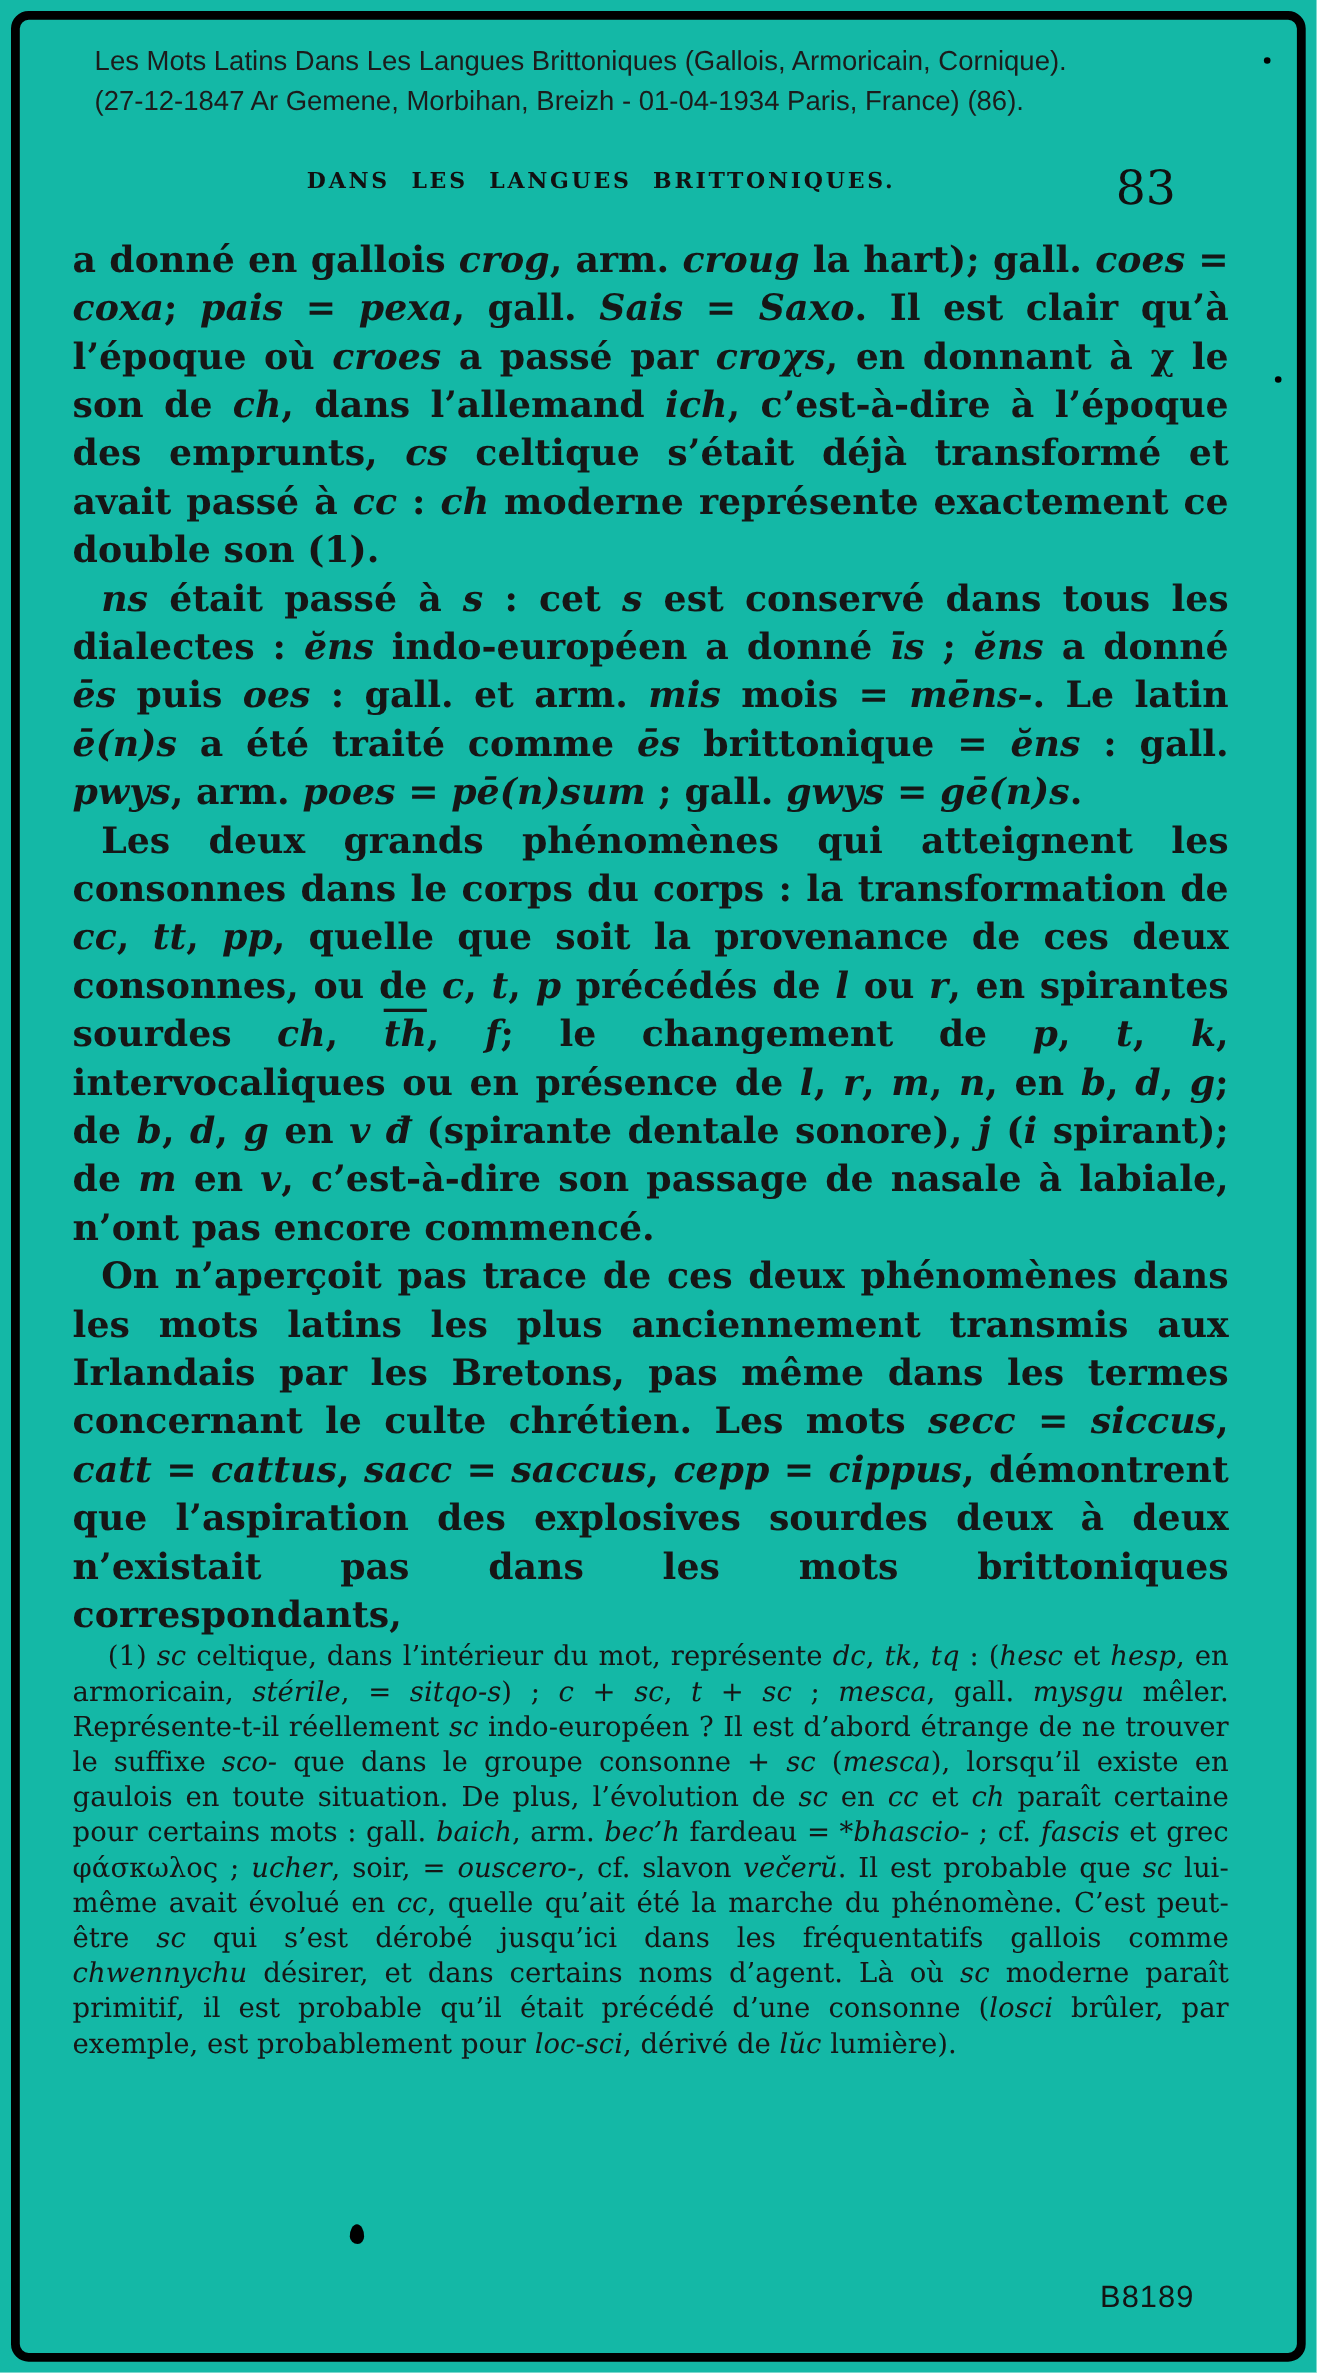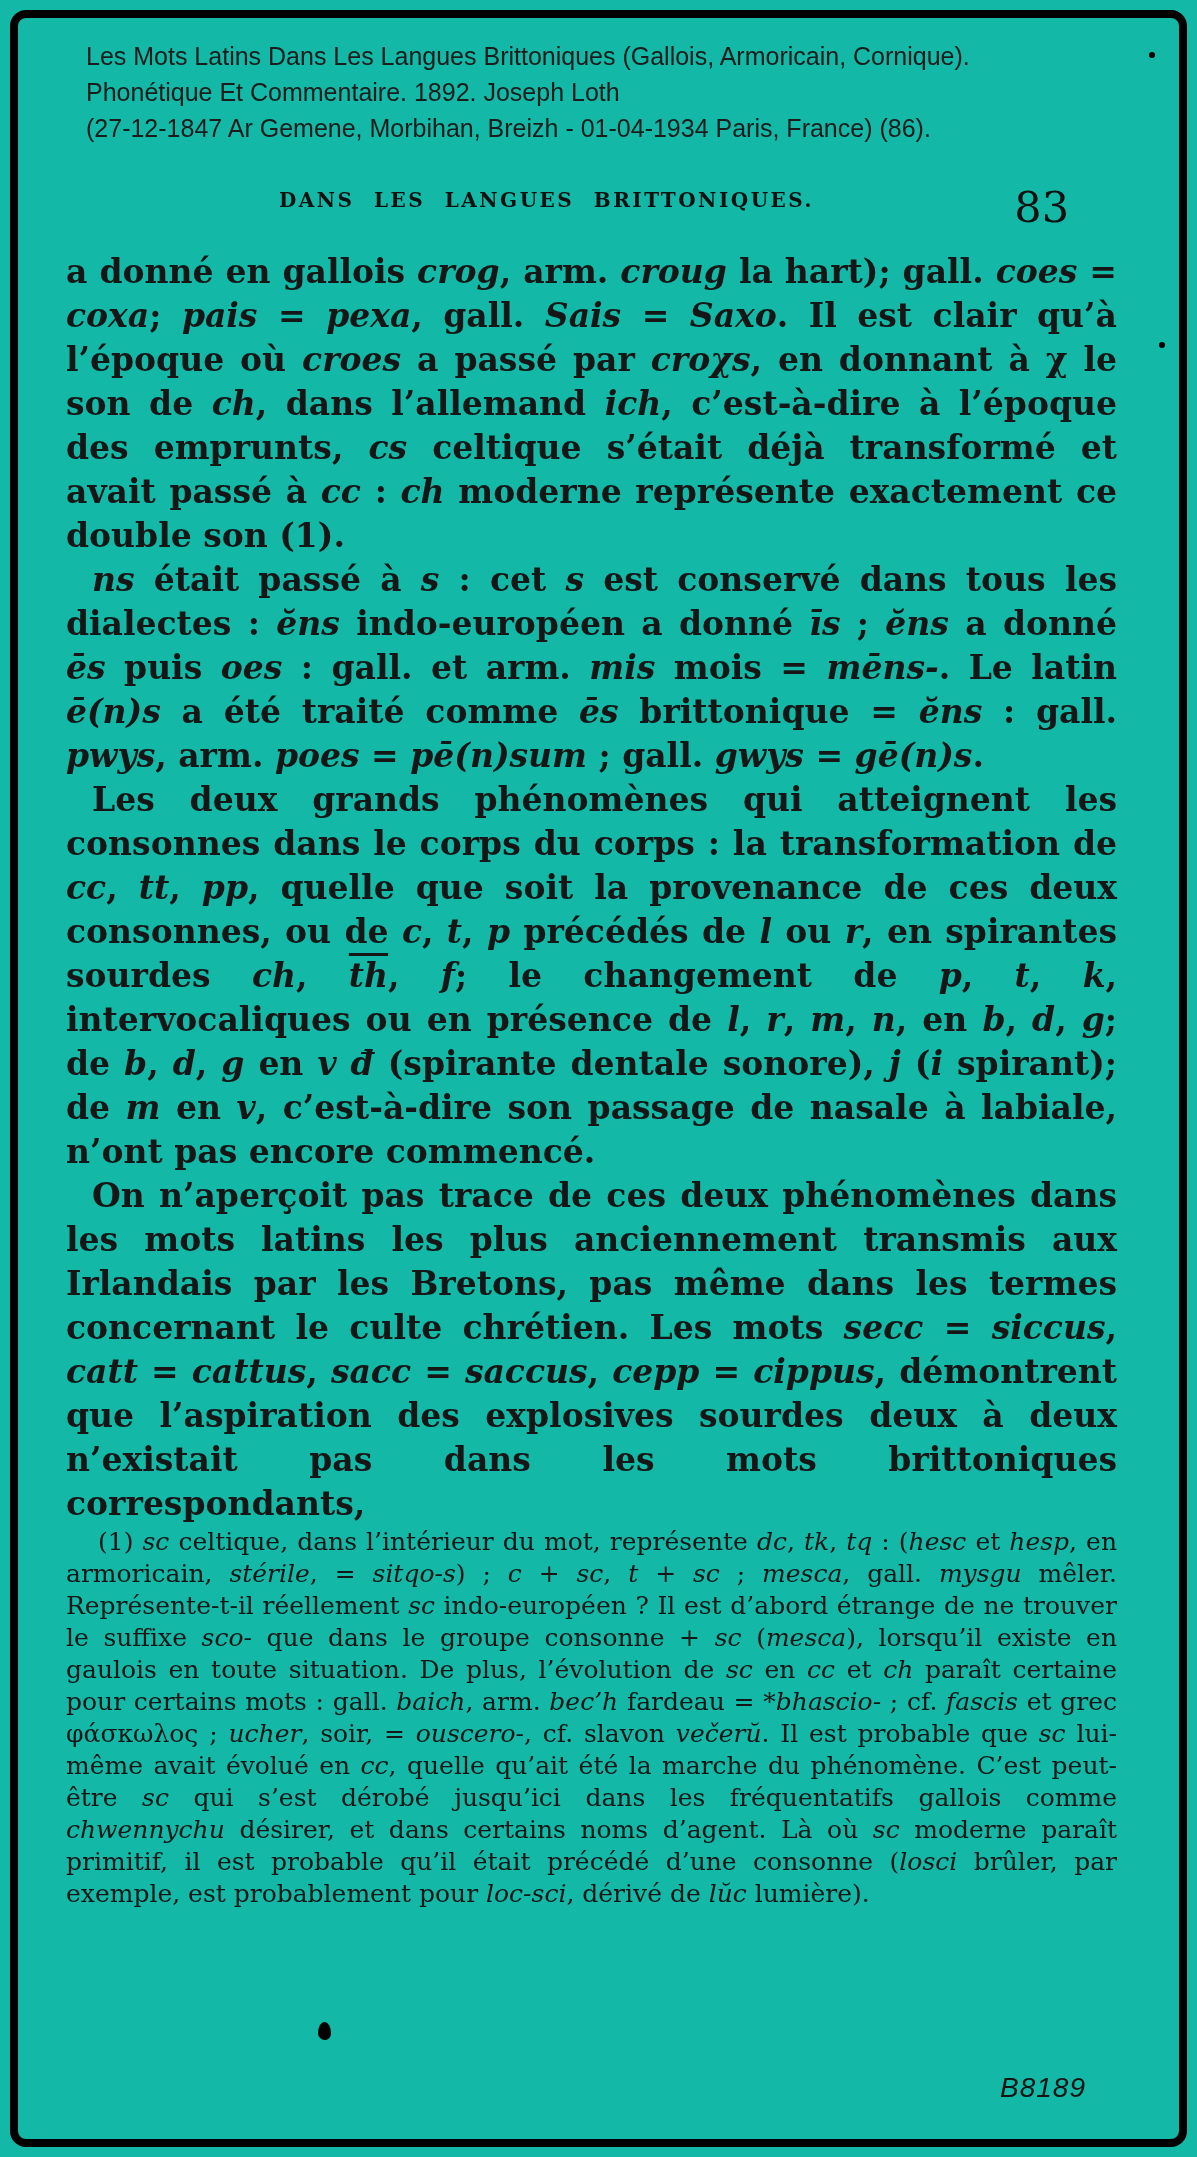--- a/index.html
+++ b/index.html
@@ -79,21 +79,20 @@
   .s-i { font-style: italic; }
   .s-io { font-style: italic; text-decoration: overline; }
   .catalog {
     position: absolute;
     left: 1000px;
     top: 2072px;
     font-family: "Liberation Sans", "DejaVu Sans", sans-serif;
     font-size: 28px;
     letter-spacing: 1px;
     color: #141414;
-    font-style: italic;
   }
   .speck {
     position: absolute;
     background: #000000;
     border-radius: 50%;
   }
   .speck.s1 { left: 1149px; top: 52px; width: 6px; height: 6px; }
   .speck.s2 { left: 1159px; top: 342px; width: 6px; height: 6px; }
   .speck.s3 {
     left: 318px; top: 2022px;
@@ -104,21 +103,20 @@
 </head>
 <body>
 
 <div class="page">
   <div class="frame"></div>
 
   <div class="content">
 
     <div class="biblio">
       <div>Les Mots Latins Dans Les Langues Brittoniques (Gallois, Armoricain, Cornique).</div>
-      <div>Phonétique Et Commentaire. 1892. Joseph Loth</div>
       <div>(27-12-1847 Ar Gemene, Morbihan, Breizh - 01-04-1934 Paris, France) (86).</div>
     </div>
 
     <div class="runhead-row">
       <span class="runhead">DANS LES LANGUES BRITTONIQUES.</span>
       <span class="pagenum">83</span>
     </div>
 
     <div class="bodytext">
       <p class="para"><span>a donné en gallois </span><span class="s-i">crog</span><span>, arm. </span><span class="s-i">croug</span><span> la hart); gall. </span><span class="s-i">coes</span><span> = </span><span class="s-i">coxa</span><span>; </span><span class="s-i">pais</span><span> = </span><span class="s-i">pexa</span><span>, gall. </span><span class="s-i">Sais</span><span> = </span><span class="s-i">Saxo</span><span>. Il est clair qu’à l’époque où </span><span class="s-i">croes</span><span> a passé par </span><span class="s-i">croχs</span><span>, en donnant à χ le son de </span><span class="s-i">ch</span><span>, dans l’allemand </span><span class="s-i">ich</span><span>, c’est-à-dire à l’époque des emprunts, </span><span class="s-i">cs</span><span> celtique s’était déjà transformé et avait passé à </span><span class="s-i">cc</span><span> : </span><span class="s-i">ch</span><span> moderne représente exactement ce double son (1).</span></p>

